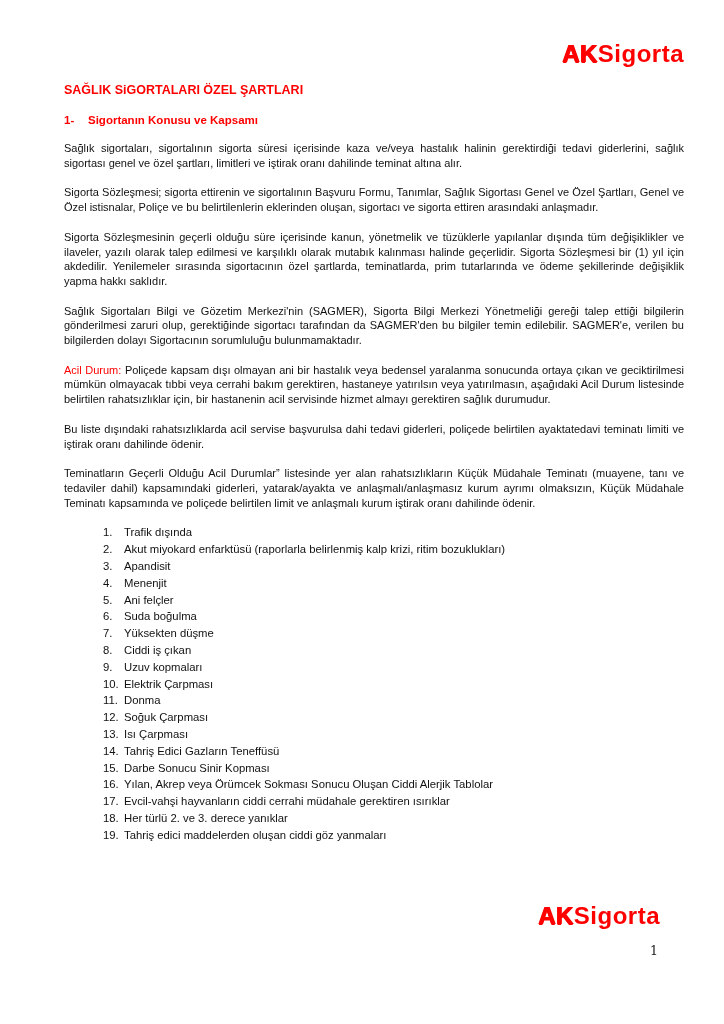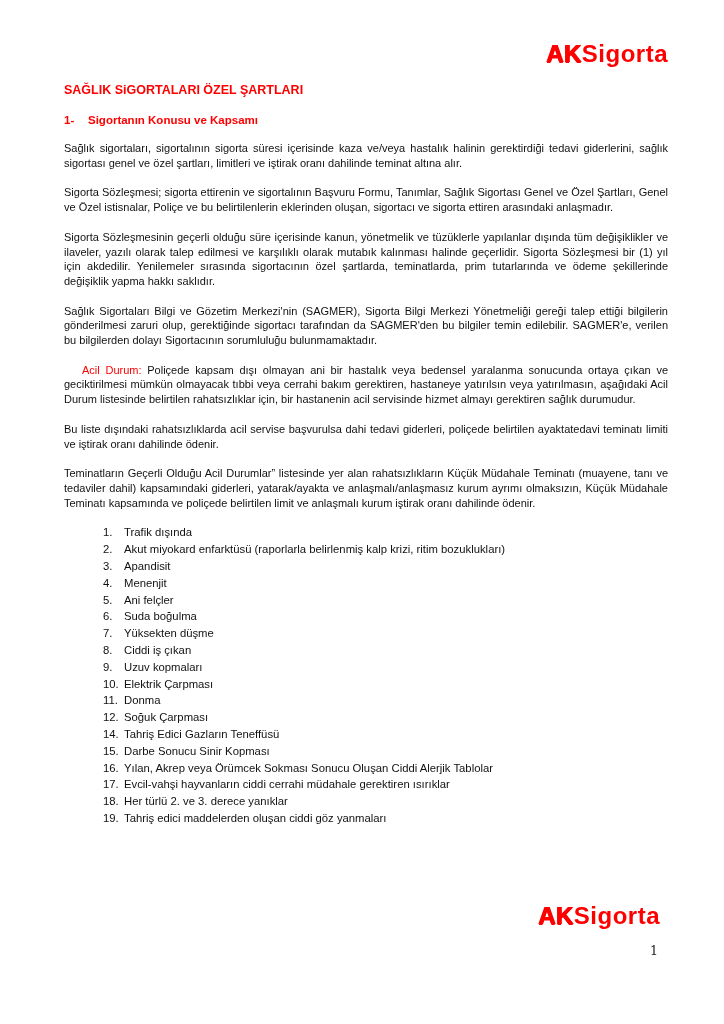--- a/index.html
+++ b/index.html
@@ -7,21 +7,21 @@
   body {
     width: 724px; height: 1024px;
     background: #ffffff;
     font-family: "Liberation Sans", sans-serif;
     color: #111111;
     overflow: hidden;
   }
   .page {
     position: relative;
     width: 724px; height: 732px;
-    padding: 42px 56px 0 64px;
+    padding: 42px 40px 0 64px;
   }
   
   .logo {
     color: #ff0000;
     font-weight: bold;
     font-size: 24px;
     letter-spacing: 0.5px;
     line-height: 1;
     white-space: nowrap;
   }
@@ -48,21 +48,21 @@
     display: inline-block;
     width: 24px;
   }
   
   p.body-par {
     font-size: 11px;
     line-height: 14.7px;
     text-align: justify;
     margin: 15px 0 0 0;
   }
-  .term-label { color: #ff0000; margin-left: 18px; }
+  .term-label { color: #ff0000; }
   
   ol.emergency-list {
     list-style: none;
     margin: 14px 0 0 0;
     padding: 0;
   }
   ol.emergency-list li {
     display: flex;
     font-size: 11.3px;
     line-height: 16.8px;
@@ -155,20 +155,24 @@
       </li>
     <li>
         <span class="li-num">11.</span>
         <span>Donma</span>
       </li>
     <li>
         <span class="li-num">12.</span>
         <span>Soğuk Çarpması</span>
       </li>
     <li>
+        <span class="li-num">13.</span>
+        <span>Isı Çarpması</span>
+      </li>
+    <li>
         <span class="li-num">14.</span>
         <span>Tahriş Edici Gazların Teneffüsü</span>
       </li>
     <li>
         <span class="li-num">15.</span>
         <span>Darbe Sonucu Sinir Kopması</span>
       </li>
     <li>
         <span class="li-num">16.</span>
         <span>Yılan, Akrep veya Örümcek Sokması Sonucu Oluşan Ciddi Alerjik Tablolar</span>

